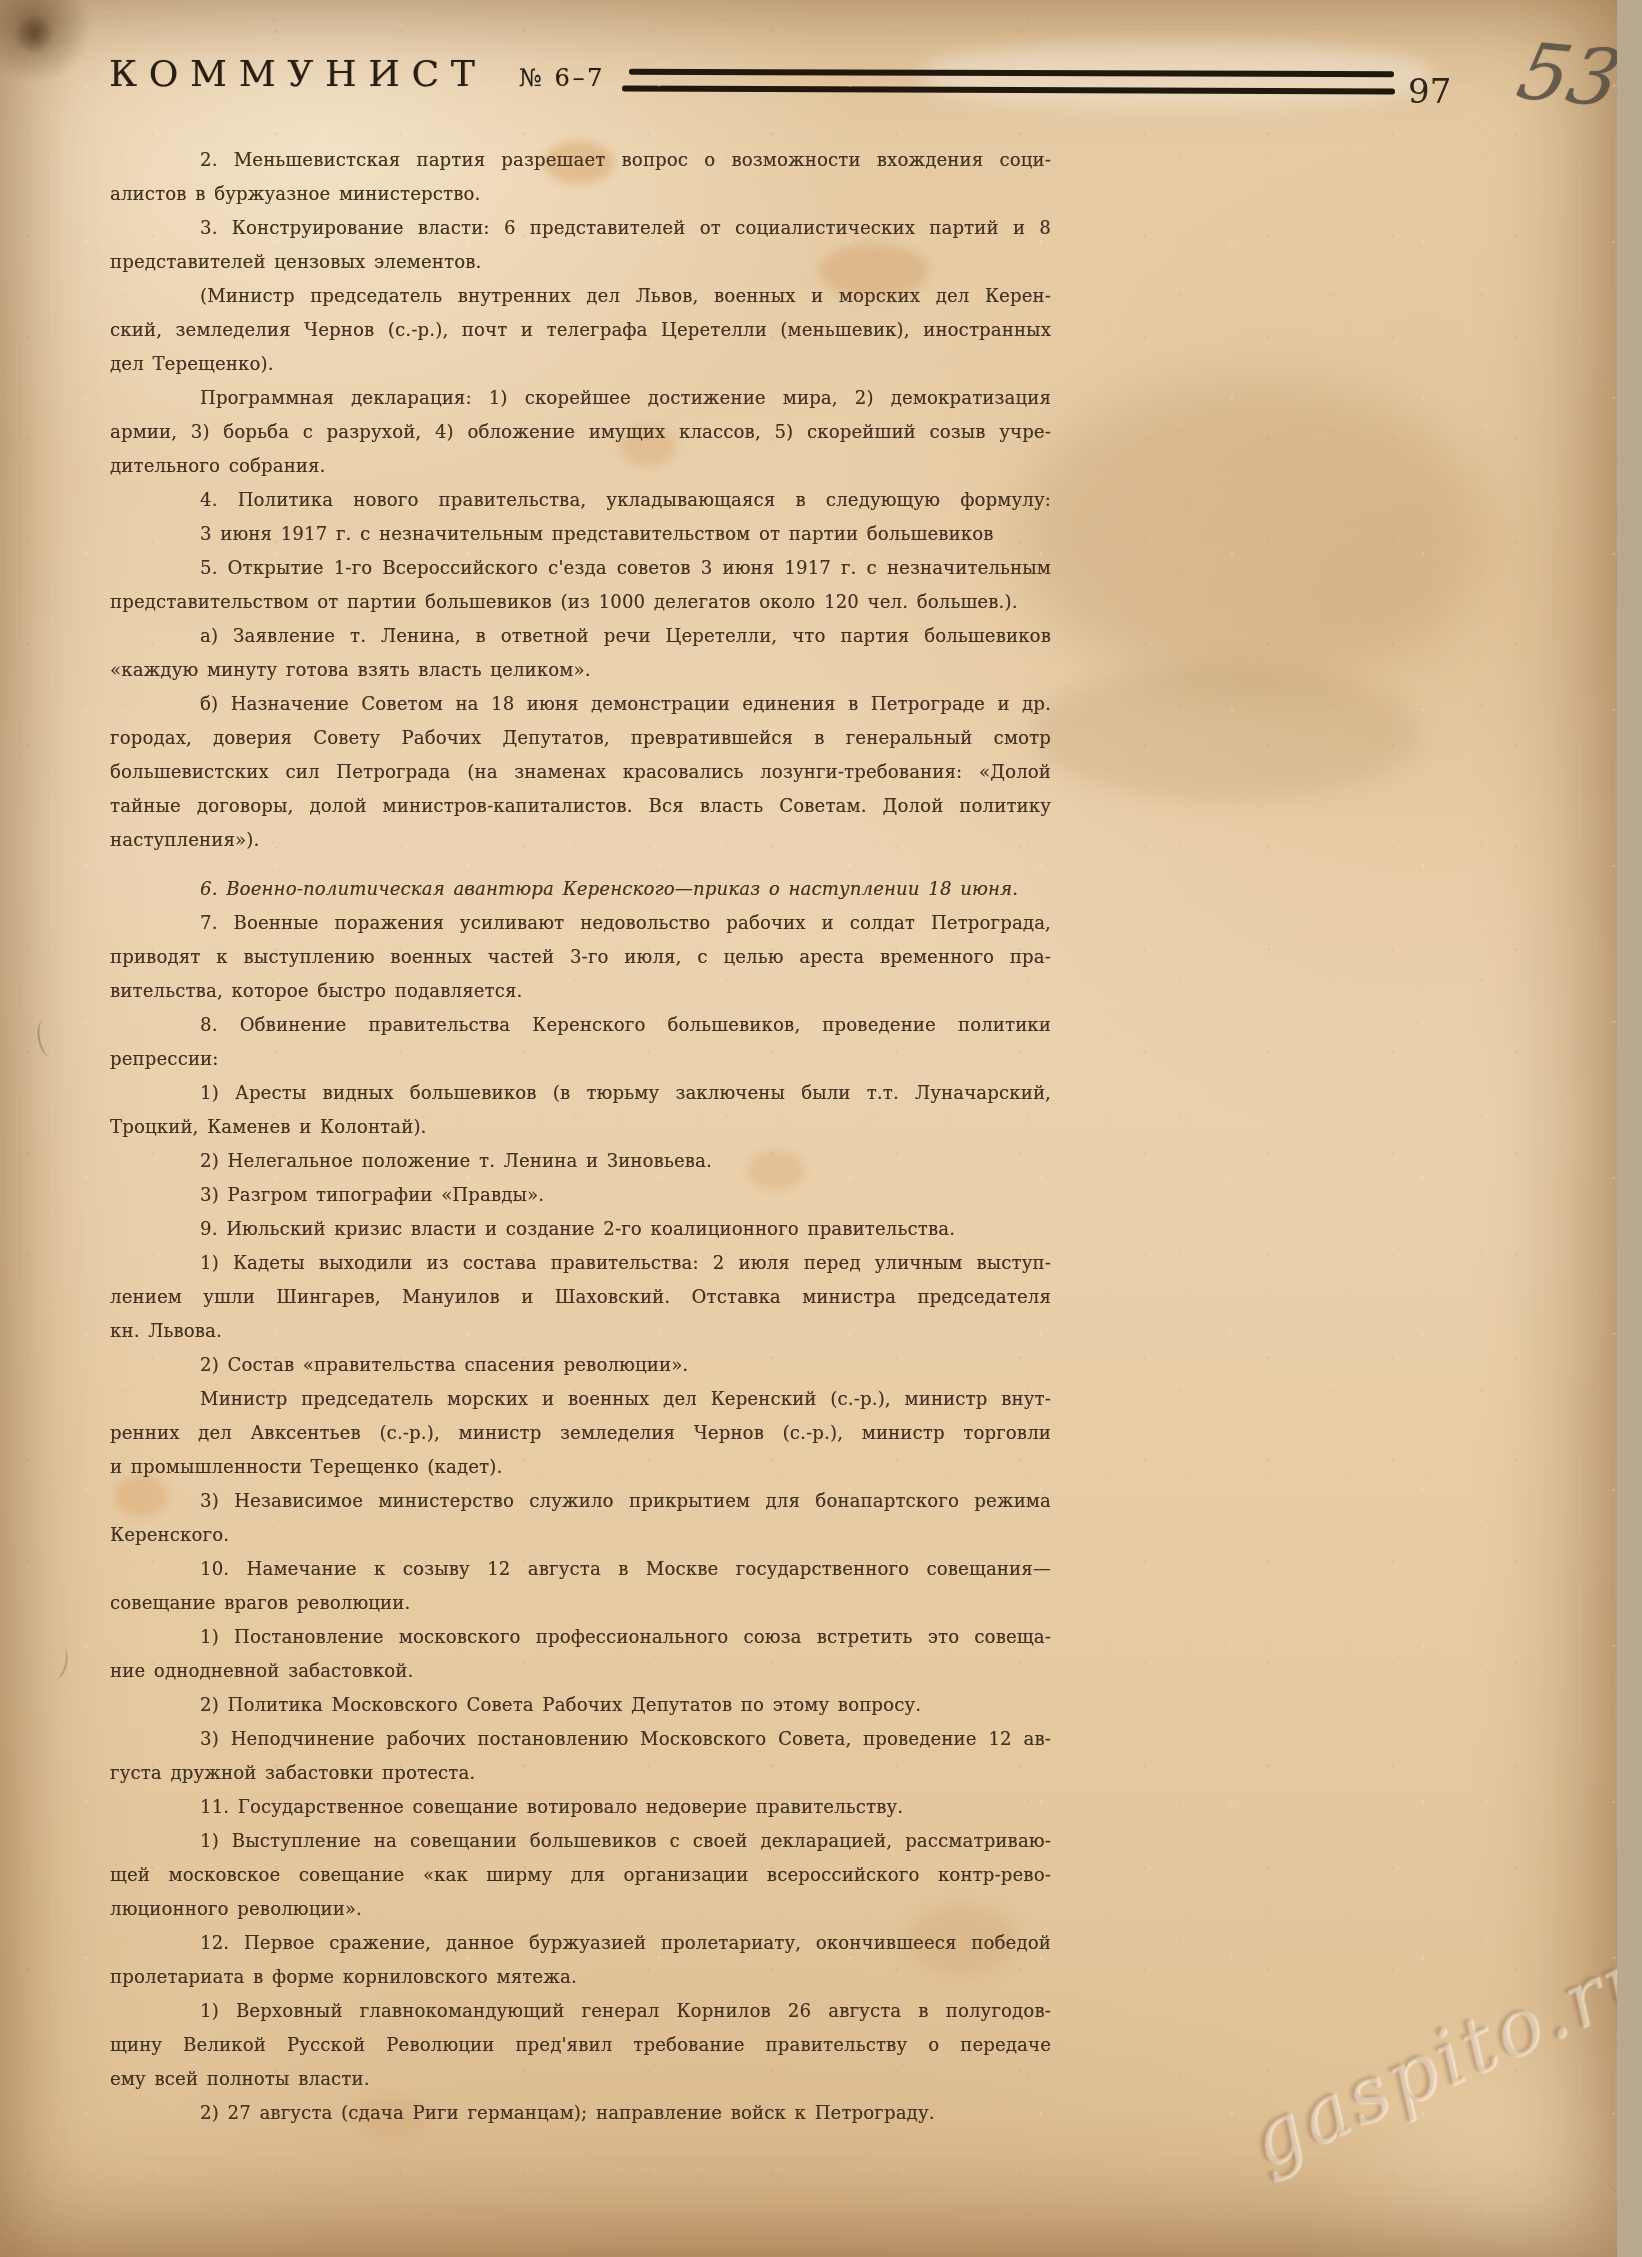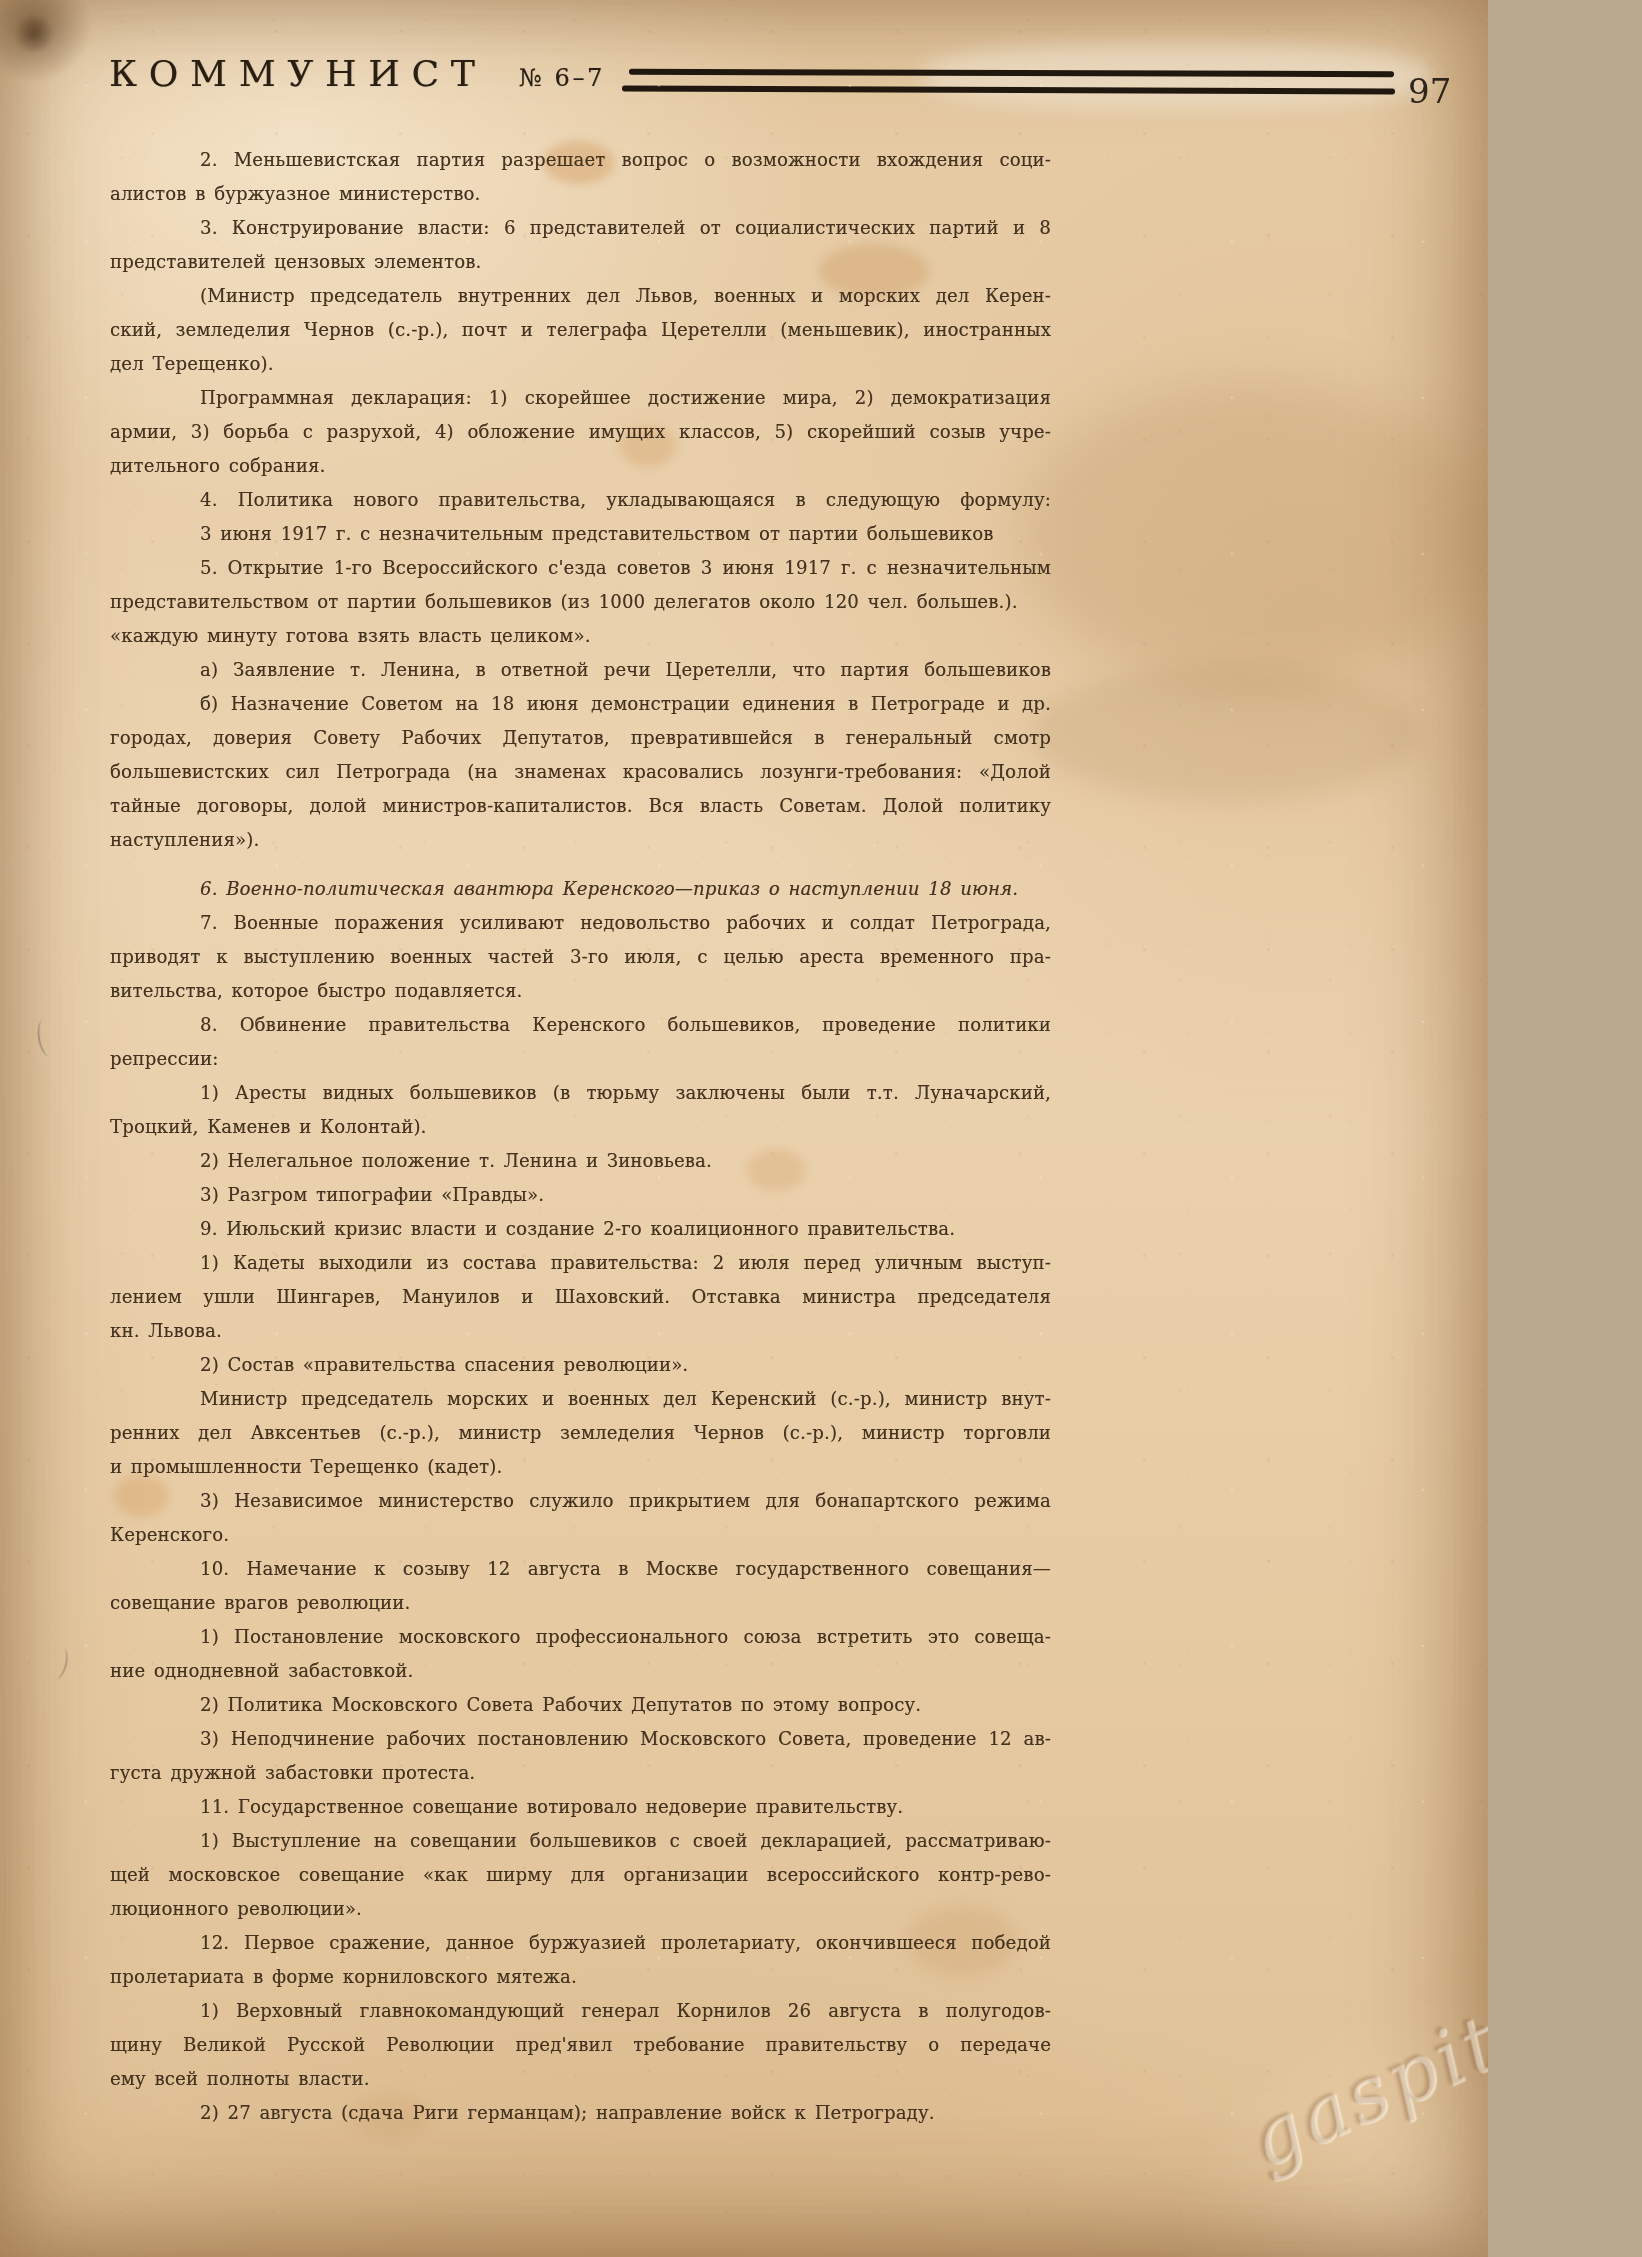--- a/index.html
+++ b/index.html
@@ -2,21 +2,21 @@
 <html lang="ru" style="font-size:14.5px"><head>
 <meta charset="utf-8">
 <style>
   html, body {
     margin: 0;
     padding: 0;
     background: #b9a98f;
   }
   .page {
     position: relative;
-    width: 1488px;
+    width: 1617px;
     height: 2258px;
     overflow: hidden;
     font-family: "DejaVu Serif", "Liberation Serif", serif;
     background-color: #e7cda9;
     background-image:
       radial-gradient(ellipse 814px 588px at 20% 6%, rgba(255,246,228,0.55), rgba(255,246,228,0) 65%),
       radial-gradient(ellipse 905px 724px at 88% 28%, rgba(206,160,104,0.30), rgba(206,160,104,0) 70%),
       radial-gradient(ellipse 452px 380px at 100% 100%, rgba(248,228,198,0.55), rgba(248,228,198,0) 70%),
       radial-gradient(ellipse 1357px 905px at 45% 112%, rgba(188,138,82,0.35), rgba(188,138,82,0) 68%),
       linear-gradient(180deg, #e4c8a0 0%, #ecd4b2 38%, #e6caa2 72%, #dfc096 100%);
@@ -153,22 +153,22 @@
         <div class="line first just">4. Политика нового правительства, укладывающаяся в следующую формулу:</div>
       </div>
       <div class="para">
         <div class="line first">3 июня 1917 г. с незначительным представительством от партии большевиков</div>
       </div>
       <div class="para">
         <div class="line first just">5. Открытие 1-го Всероссийского с'езда советов 3 июня 1917 г. с незначительным</div>
         <div class="line">представительством от партии большевиков (из 1000 делегатов около 120 чел. большев.).</div>
       </div>
       <div class="para">
+        <div class="line first just">а) Заявление т. Ленина, в ответной речи Церетелли, что партия большевиков</div>
         <div class="line">«каждую минуту готова взять власть целиком».</div>
-        <div class="line first just">а) Заявление т. Ленина, в ответной речи Церетелли, что партия большевиков</div>
       </div>
       <div class="para">
         <div class="line first just">б) Назначение Советом на 18 июня демонстрации единения в Петрограде и др.</div>
         <div class="line just">городах, доверия Совету Рабочих Депутатов, превратившейся в генеральный смотр</div>
         <div class="line just">большевистских сил Петрограда (на знаменах красовались лозунги-требования: «Долой</div>
         <div class="line just">тайные договоры, долой министров-капиталистов. Вся власть Советам. Долой политику</div>
         <div class="line">наступления»).</div>
       </div>
       <div class="para" style="margin-top: 15px; font-style: italic;">
         <div class="line first">6. Военно-политическая авантюра Керенского—приказ о наступлении 18 июня.</div>

